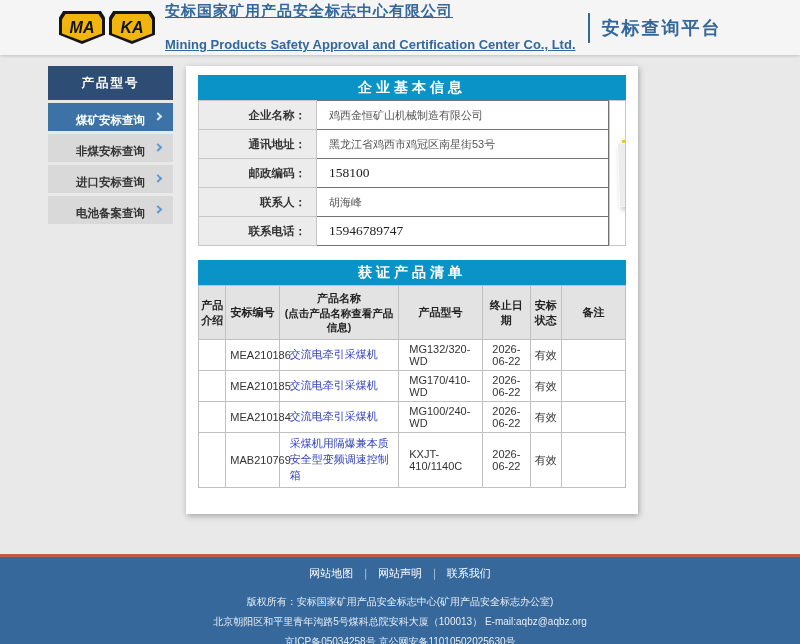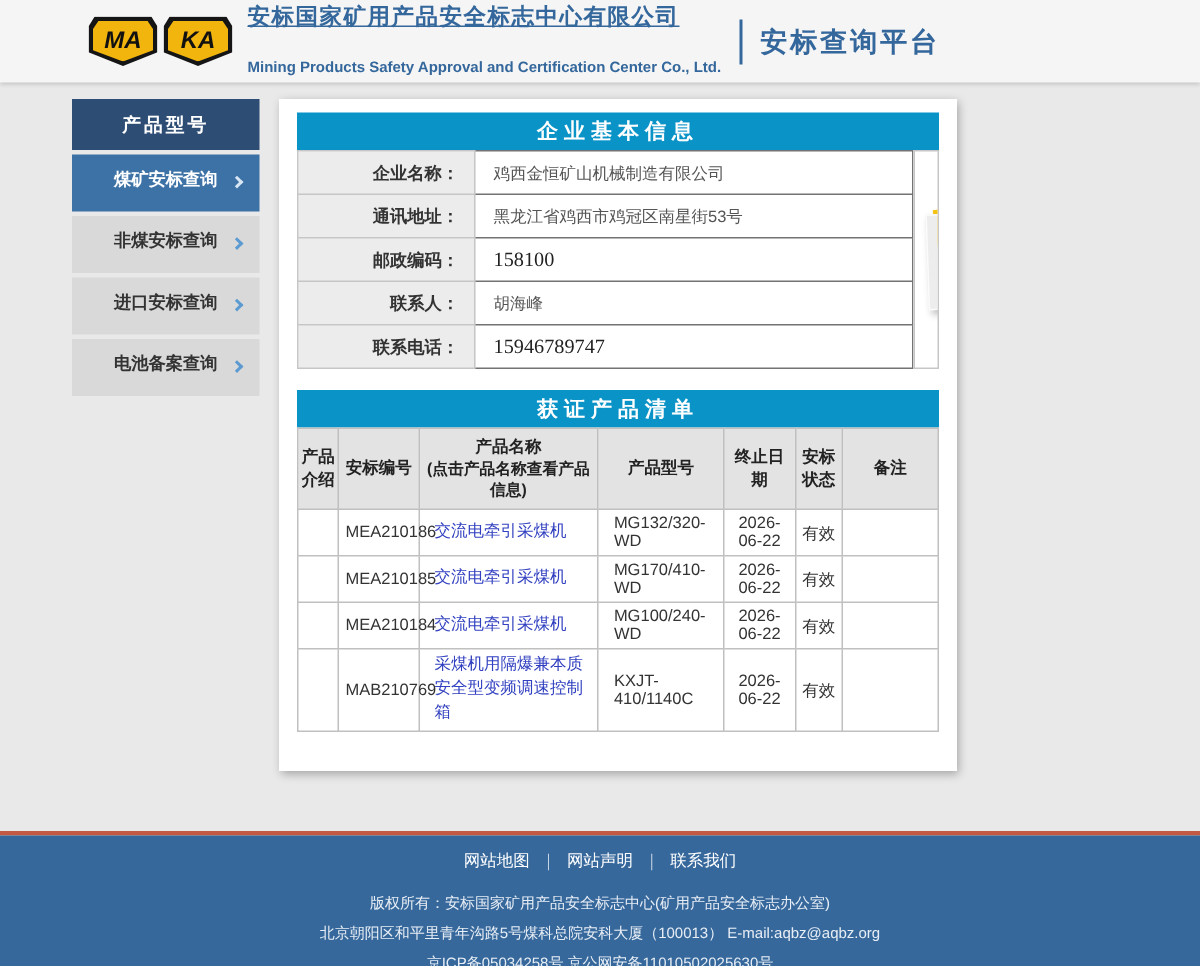--- a/index.html
+++ b/index.html
@@ -21,34 +21,34 @@
     clip-path:polygon(9% 0,91% 0,100% 20%,100% 72%,50% 100%,0 72%,0 20%);
   }
   .badge-inner{
     position:absolute; left:3px; right:3px; top:3px; bottom:3px;
     clip-path:polygon(9% 0,91% 0,100% 20%,100% 72%,50% 100%,0 72%,0 20%);
     background:#f2b50d; display:flex; align-items:center; justify-content:center;
     font-weight:bold; font-style:italic; font-size:16px; color:#111;
   }
   .org-block{ line-height:1.1; }
   .org-cn{ font-size:15px; font-weight:bold; color:#34679c; letter-spacing:1px;text-decoration:underline; }
-  .org-en{ font-size:10px; color:#34679c; margin-top:19px; font-weight:bold; }
+  .org-en{ font-size:13px; color:#34679c; margin-top:19px; font-weight:bold;text-decoration:underline; }
   .header-divider{ width:2px; height:30px; background:#34679c; margin:0 12px; }
   .platform-title{ font-size:18px; font-weight:bold; color:#34679c; letter-spacing:2px; }
 
   
   .body-area{ display:flex; align-items:flex-start; padding:11px 0 0 48px; height:499px; }
 
   .sidebar{ width:125px; flex:0 0 125px; }
   .sb-header{
     background:#2d4d74; color:#fff; text-align:center; font-weight:bold;
     font-size:12.5px; height:34px; line-height:34px; letter-spacing:2px;
   }
   .sb-item{
-    position:relative; height:38px; line-height:35px; text-align:center;
+    position:relative; height:28px; line-height:35px; text-align:center;
     background:#d9d9d9; color:#333; font-size:11.5px; font-weight:bold;
     margin-top:3px; cursor:pointer;
   }
   .sb-item .chev{
     position:absolute; right:12px; top:50%; width:6px; height:6px;
     border-top:2px solid #5b9bd1; border-right:2px solid #5b9bd1;
     transform:translateY(-60%) rotate(45deg);
   }
   .sb-item.active{ background:#3d72a6; color:#fff; }
   .sb-item.active .chev{ border-color:#d8e6f4; }

